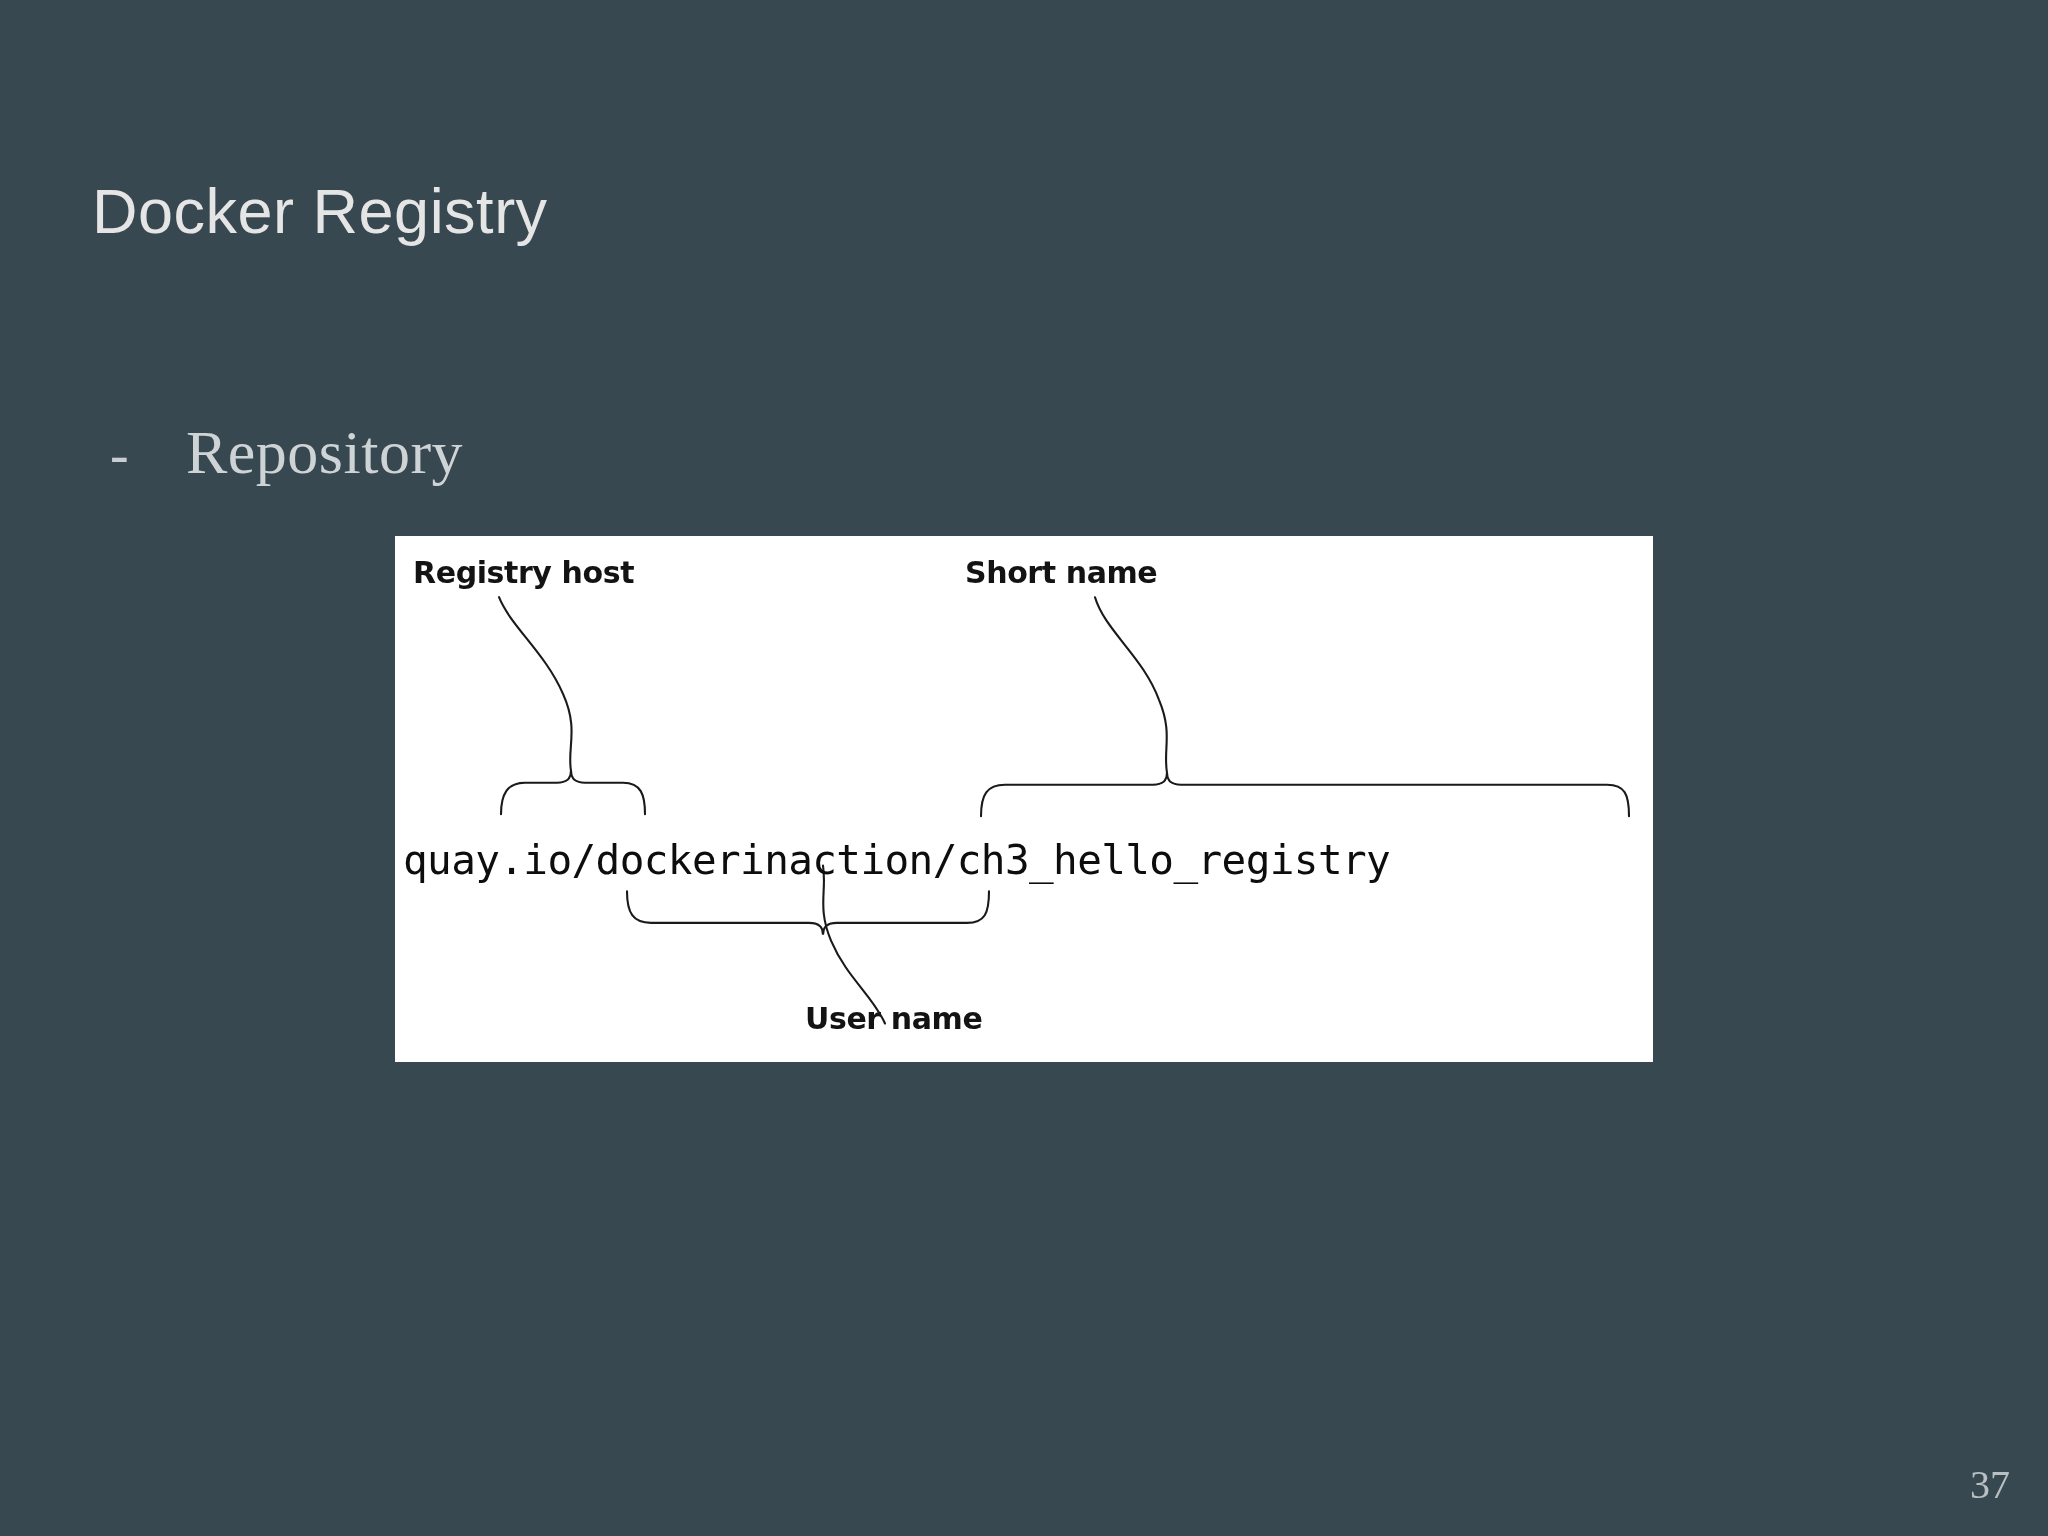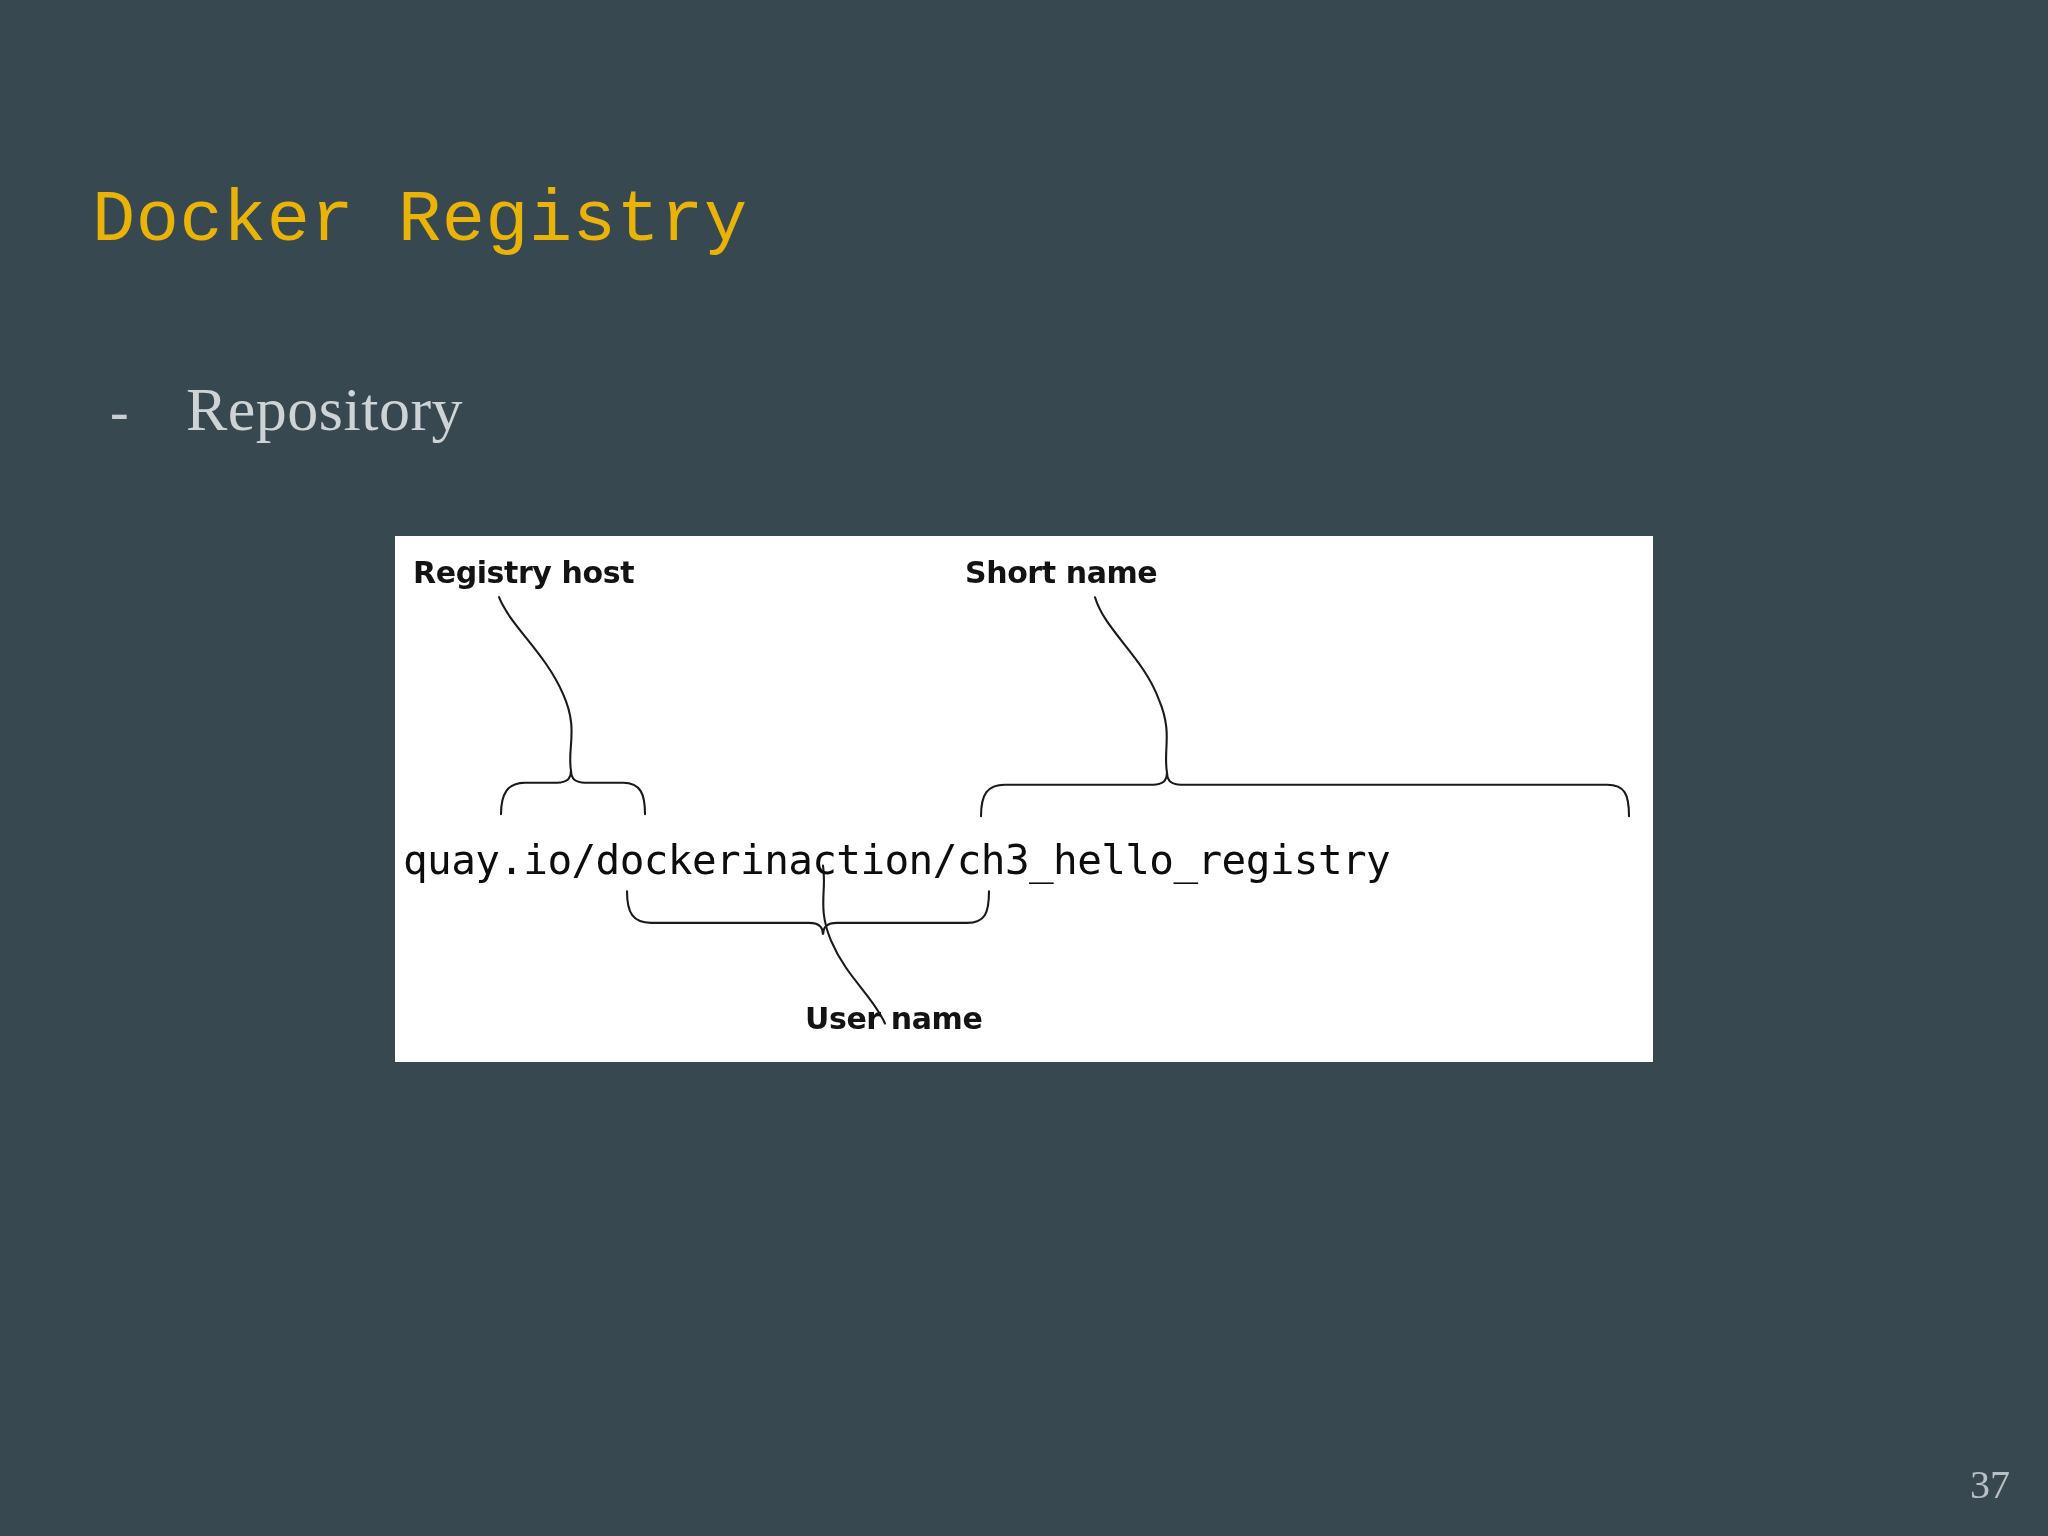--- a/index.html
+++ b/index.html
@@ -18,26 +18,26 @@
     width: 2048px;
     height: 1536px;
     background: #374851;
   }
 
   
   .slide-title {
     position: absolute;
     left: 92px;
     top: 136px;
-    font-family: Liberation Mono, monospace;
+    font-family: Liberation Sans, sans-serif;
     font-weight: 300;
-    font-size: 72px;
+    font-size: 63px;
     line-height: 1.05;
     letter-spacing: 0.5px;
-    color: #eab308;
+    color: #e5e5e5;
     white-space: nowrap;
   }
 
   
   .bullet-row {
     position: absolute;
     left: 110px;
     top: 374px;
     display: flex;
     align-items: baseline;
@@ -48,20 +48,21 @@
     font-size: 56px;
     color: #c9ced2;
     width: 76px;
     display: inline-block;
   }
   .bullet-text {
     font-family: "Liberation Serif", serif;
     font-size: 62px;
     color: #ced3d6;
     letter-spacing: 0.5px;
+    margin-top: 43px;
   }
 
   
   .figure-box {
     position: absolute;
     left: 395px;
     top: 536px;
     width: 1258px;
     height: 526px;
     background: #ffffff;

